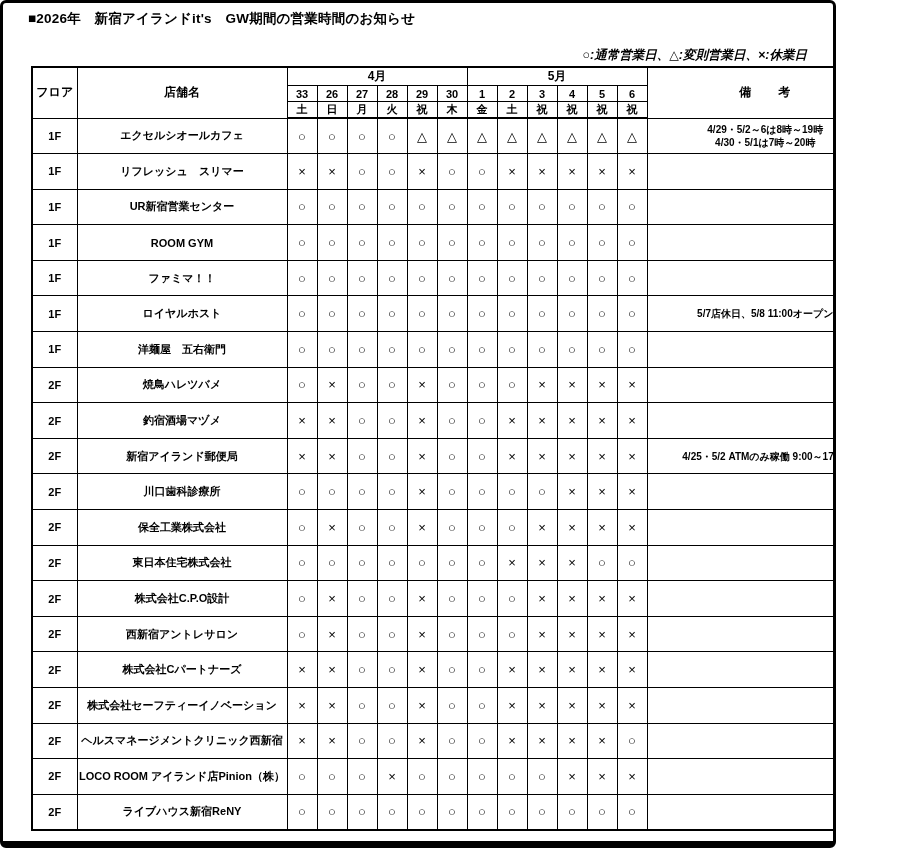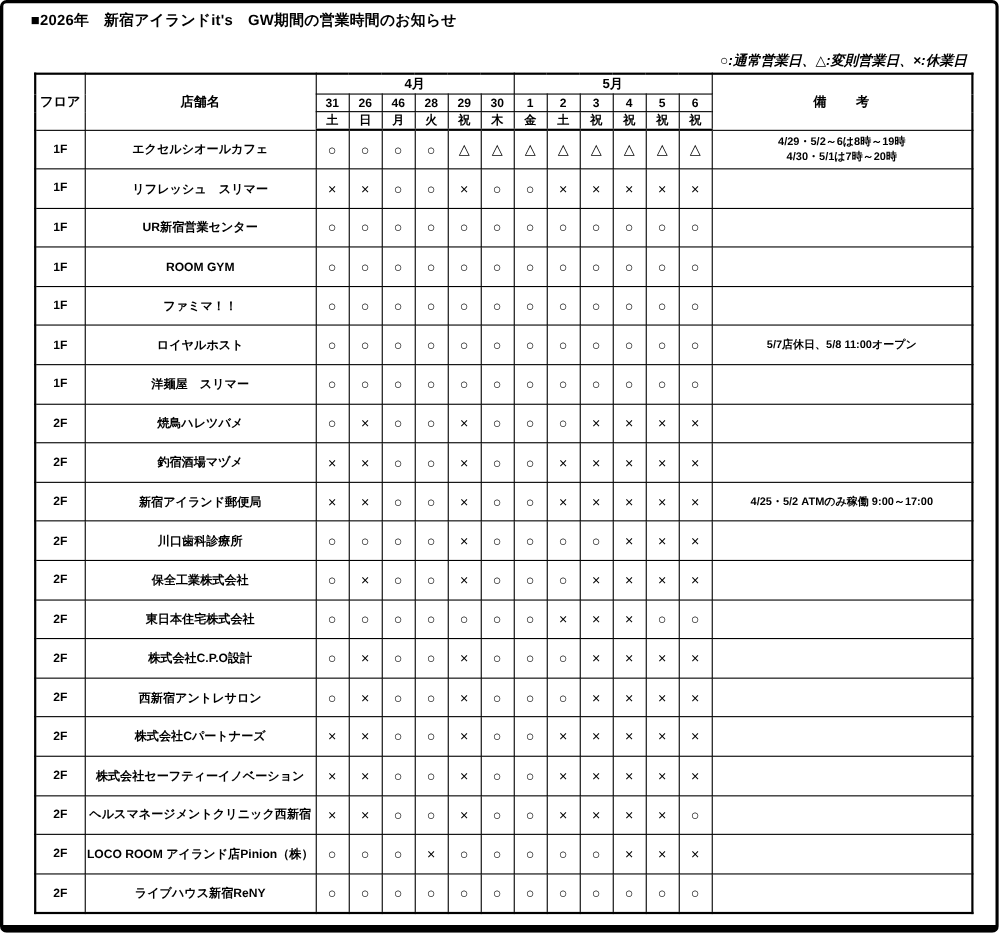--- a/index.html
+++ b/index.html
@@ -4,21 +4,21 @@
 <style>
   html, body {
     margin: 0;
     padding: 0;
     background: #ffffff;
     font-family: "Liberation Sans", "DejaVu Sans", sans-serif;
     color: #000000;
   }
   .page {
     position: relative;
-    width: 908px;
+    width: 836px;
     height: 848px;
     box-sizing: border-box;
     background: #ffffff;
     border: 3px solid #000000;
     border-bottom-width: 7px;
     border-radius: 6px;
     overflow: hidden;
   }
   .title {
     position: absolute;
@@ -112,23 +112,23 @@
     </colgroup>
     <thead>
       <tr class="month-row">
         <th rowspan="3" class="floor-h">フロア</th>
         <th rowspan="3" class="shop-h">店舗名</th>
         <th colspan="6">4月</th>
         <th colspan="6">5月</th>
         <th rowspan="3" class="remarks-h">備　　考</th>
       </tr>
       <tr class="date-row">
-        <th>31</th>
+        <th>33</th>
         <th>26</th>
-        <th>46</th>
+        <th>27</th>
         <th>28</th>
         <th>29</th>
         <th>30</th>
         <th>1</th>
         <th>2</th>
         <th>3</th>
         <th>4</th>
         <th>5</th>
         <th>6</th>
       </tr>
@@ -246,21 +246,21 @@
           <td class="sym">○</td>
           <td class="sym">○</td>
           <td class="sym">○</td>
           <td class="sym">○</td>
           <td class="sym">○</td>
           <td class="sym">○</td>
           <td class="remarks">5/7店休日、5/8 11:00オープン</td>
         </tr>
         <tr>
           <td class="floor">1F</td>
-          <td class="shop">洋麺屋　スリマー</td>
+          <td class="shop">洋麺屋　五右衛門</td>
           <td class="sym">○</td>
           <td class="sym">○</td>
           <td class="sym">○</td>
           <td class="sym">○</td>
           <td class="sym">○</td>
           <td class="sym">○</td>
           <td class="sym">○</td>
           <td class="sym">○</td>
           <td class="sym">○</td>
           <td class="sym">○</td>

